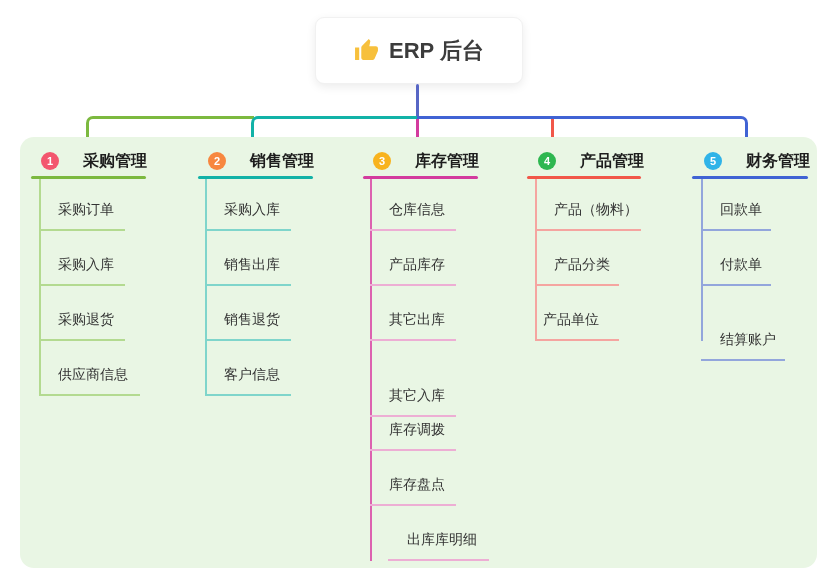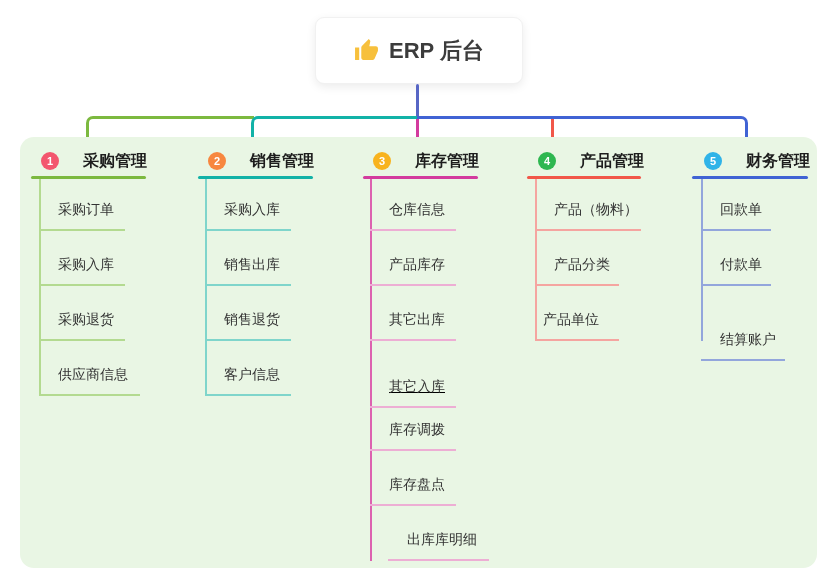--- a/index.html
+++ b/index.html
@@ -103,21 +103,21 @@
   <div class="trunk" style="left: 370px; height: 382px; background: rgb(220, 98, 175);"></div>
   <div class="child" style="left: 370px; top: 202px; width: 86px; border-bottom-color: rgb(237, 174, 212);">
       <span class="child-label">仓库信息</span>
     </div>
   <div class="child" style="left: 370px; top: 257px; width: 86px; border-bottom-color: rgb(237, 174, 212);">
       <span class="child-label">产品库存</span>
     </div>
   <div class="child" style="left: 354px; top: 312px; width: 86px; border-bottom-color: rgb(237, 174, 212); margin-left: 16px;">
       <span class="child-label">其它出库</span>
     </div>
-  <div class="child" style="left: 370px; top: 379px; width: 86px; border-bottom-color: rgb(237, 174, 212); text-decoration: underline;">
+  <div class="child" style="left: 370px; top: 388px; width: 86px; border-bottom-color: rgb(237, 174, 212);">
       <span class="child-label">其它入库</span>
     </div>
   <div class="child" style="left: 370px; top: 422px; width: 86px; border-bottom-color: rgb(237, 174, 212);">
       <span class="child-label">库存调拨</span>
     </div>
   <div class="child" style="left: 370px; top: 477px; width: 86px; border-bottom-color: rgb(237, 174, 212);">
       <span class="child-label">库存盘点</span>
     </div>
   <div class="child" style="left: 388px; top: 532px; width: 101px; border-bottom-color: rgb(237, 174, 212);">
       <span class="child-label">出库库明细</span>

